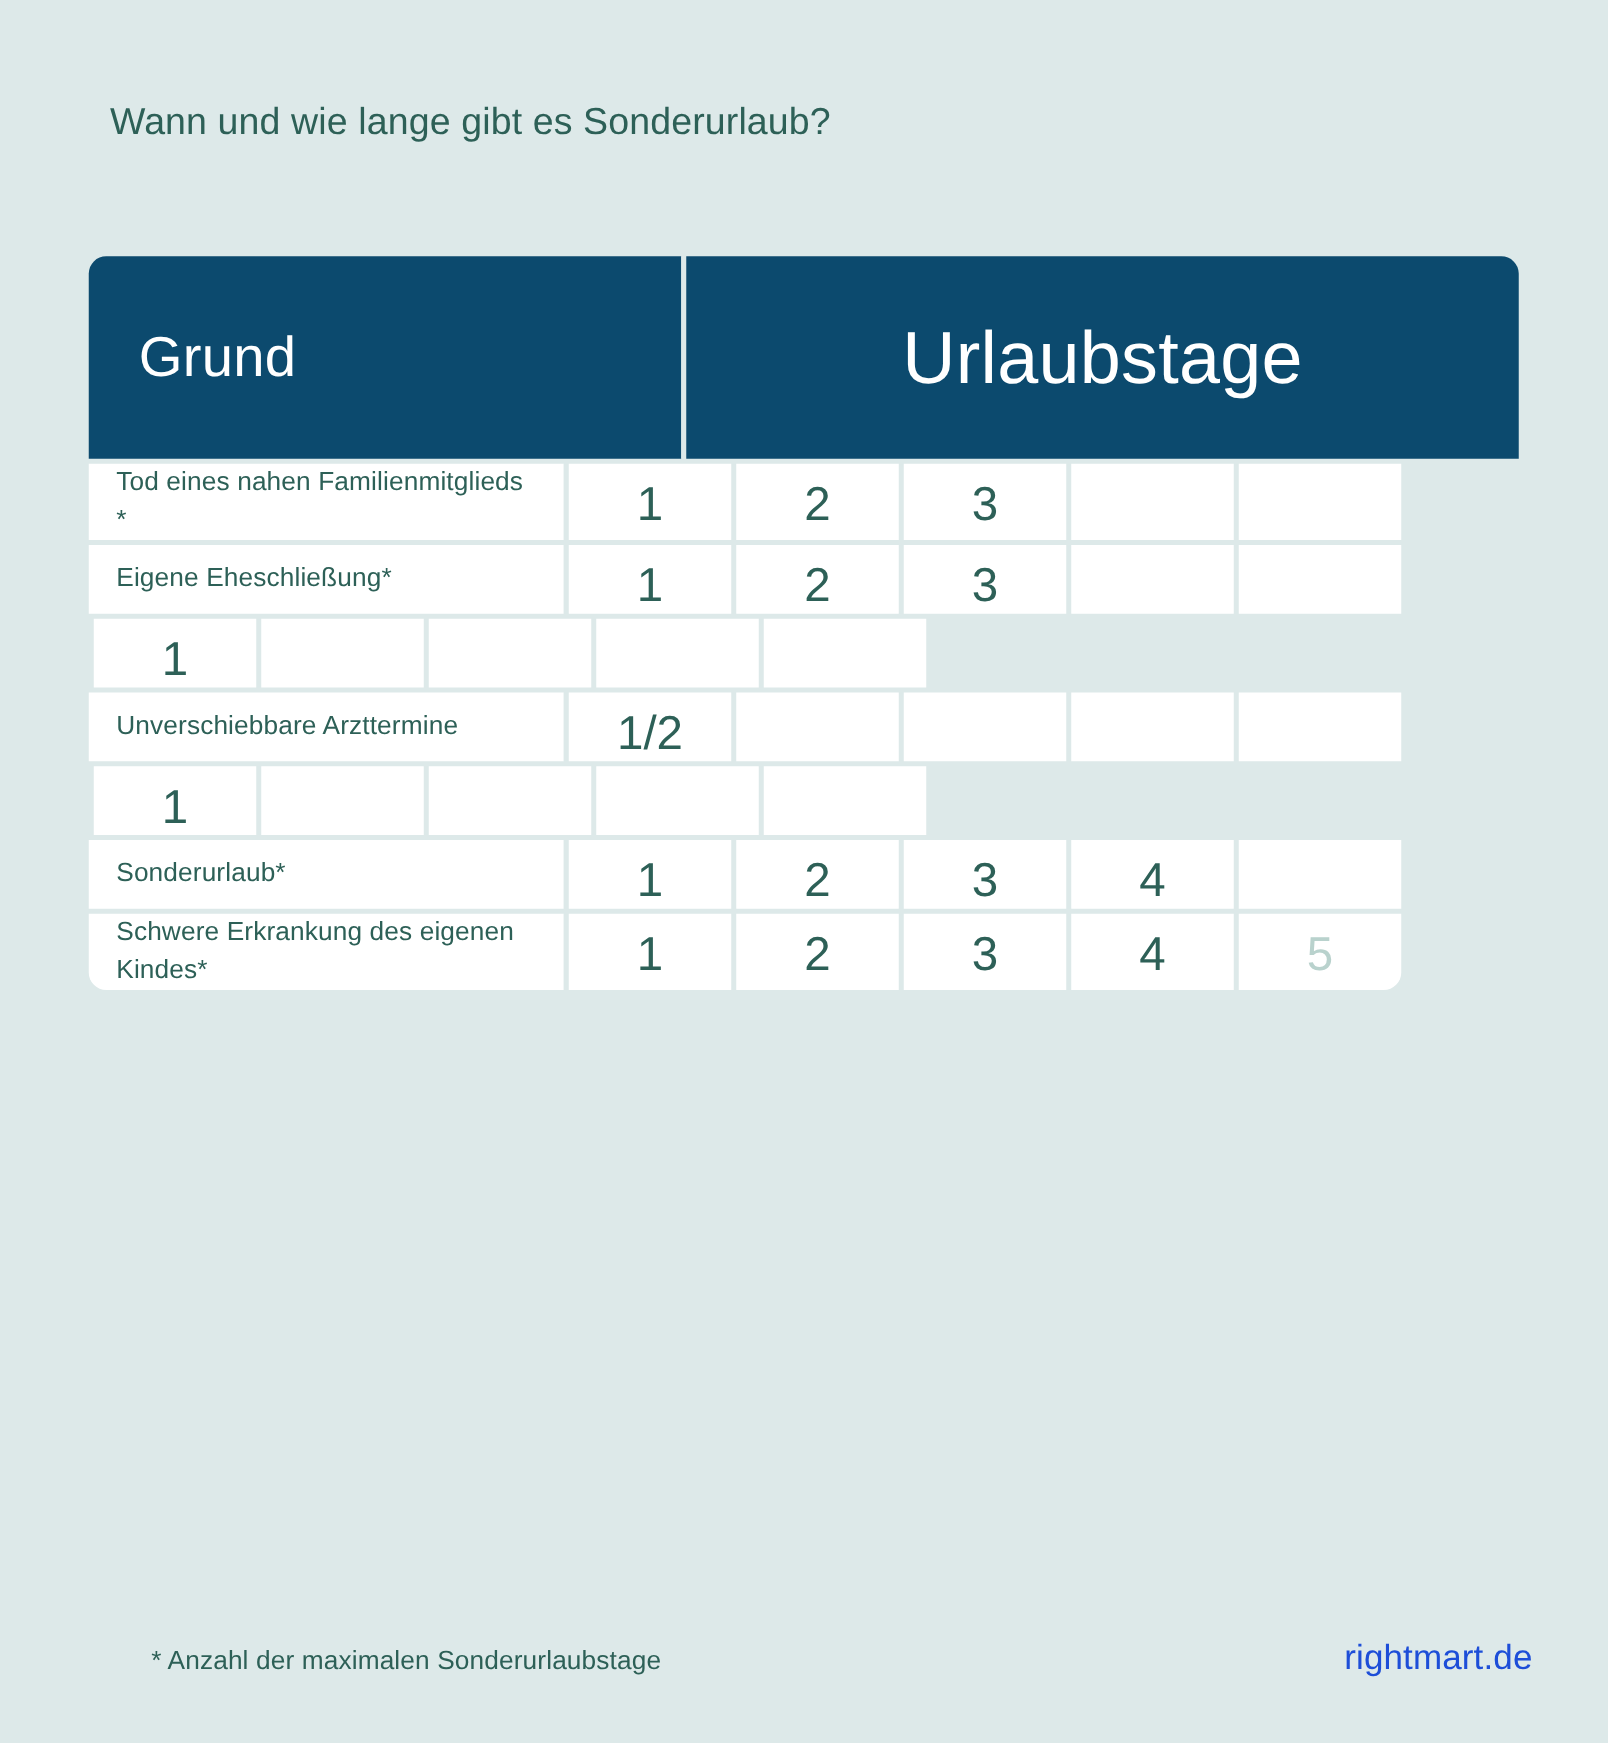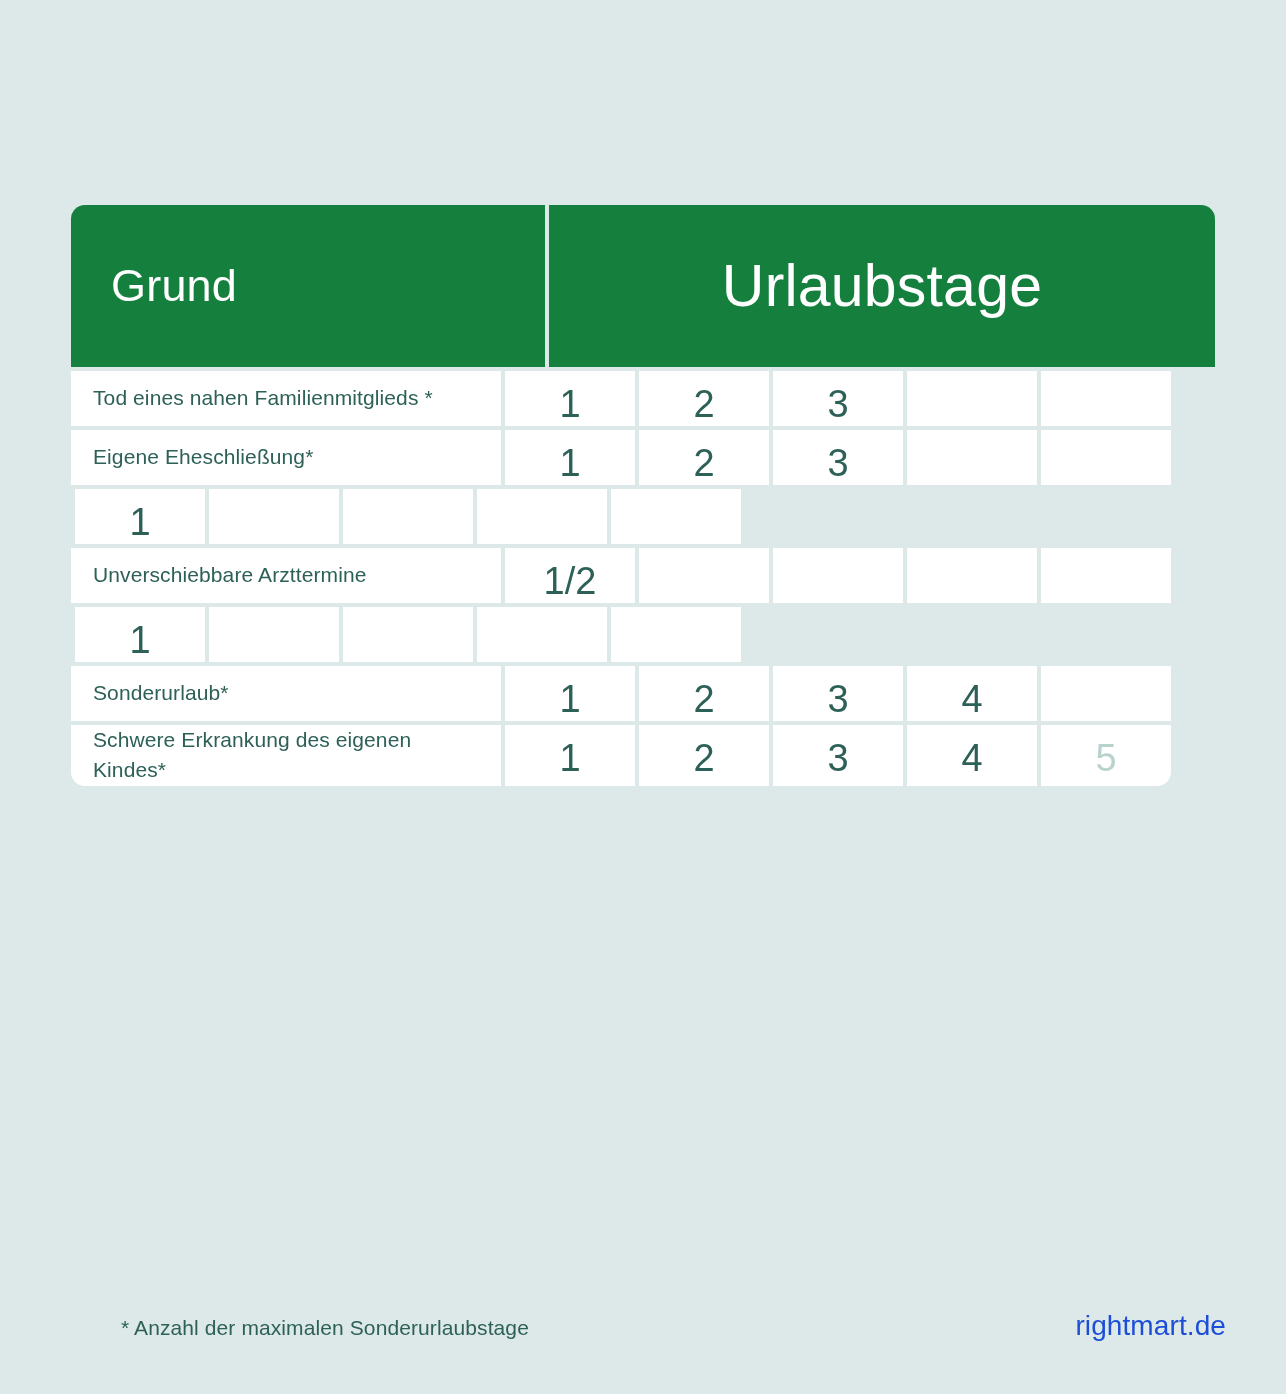--- a/index.html
+++ b/index.html
@@ -62,21 +62,21 @@
   .row {
     display: flex;
     width: 100%;
   }
 
   
   .head-row {
     height: 162px;
   }
   .head-cell {
-    background: #15803d;
+    background: #0c4a6e;
     color: #ffffff;
     display: flex;
     align-items: center;
   }
   .head-grund {
     width: 474px;
     border-radius: 14px 0 0 0;
     padding-left: 40px;
     box-sizing: border-box;
   }
@@ -100,21 +100,21 @@
     letter-spacing: 0.2px;
   }
 
   
   .body-row {
     margin-top: 4px;
     display: flex;
     align-items: stretch;
   }
   .reason-cell {
-    width: 430px;
+    width: 380px;
     background: #ffffff;
     display: flex;
     align-items: center;
     box-sizing: border-box;
     padding: 0 26px 0 22px;
     color: #2d6057;
     font-size: 21px;
     line-height: 1.45;
     letter-spacing: 0.1px;
   }
@@ -168,20 +168,21 @@
     font-weight: 500;
     letter-spacing: 0.1px;
   }
 </style>
 </head>
 <body>
 
 <div class="page">
 
   <div class="header">
+    <h1 class="title">Wann und wie lange gibt es Sonderurlaub?</h1>
   </div>
 
   <div class="table">
 
     <div class="row head-row">
       <div class="head-cell head-grund">
         <span class="head-text">Grund</span>
       </div>
       <div class="head-gap"></div>
       <div class="head-cell head-urlaub">

